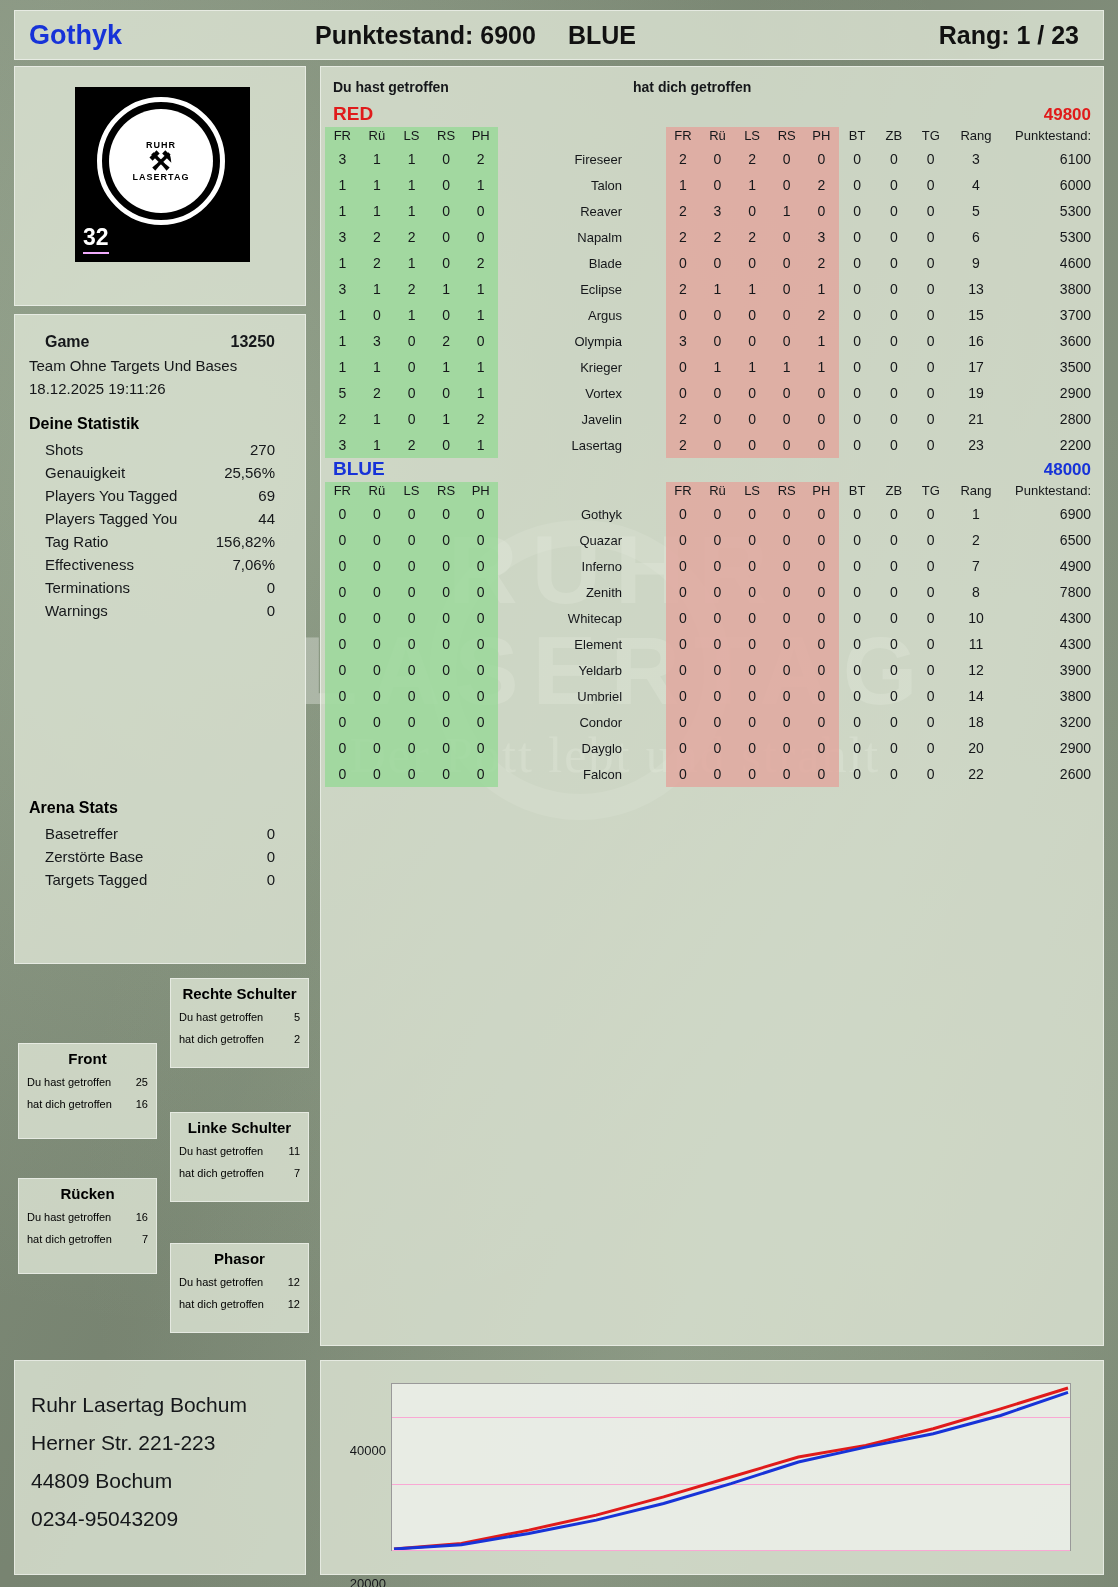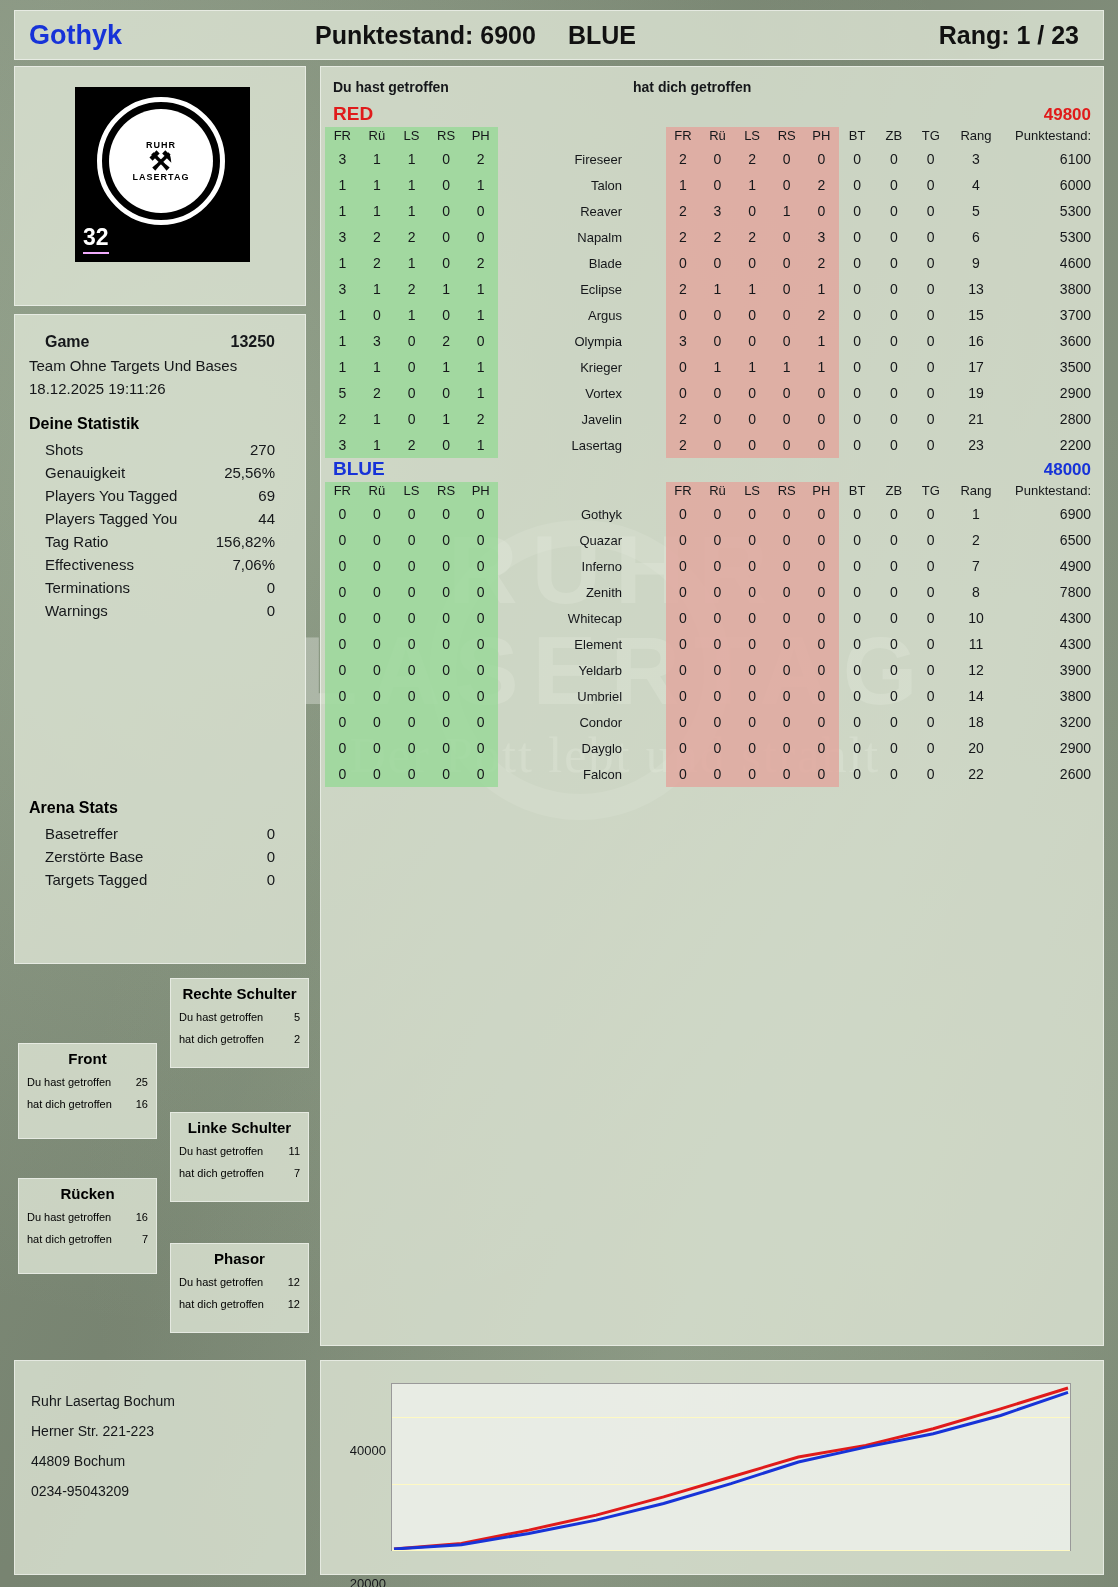--- a/index.html
+++ b/index.html
@@ -95,21 +95,21 @@
   .zone .ztitle { font-weight: bold; font-size: 15px; text-align: center; padding: 6px 0 4px; }
   .zrow { display: flex; justify-content: space-between; font-size: 11px; padding: 5px 8px; }
   #zone-rs { left: 170px; top: 978px; width: 139px; height: 90px;}
   #zone-front { left: 18px; top: 1043px; width: 139px; height: 96px;}
   #zone-ls { left: 170px; top: 1112px; width: 139px; height: 90px;}
   #zone-back { left: 18px; top: 1178px; width: 139px; height: 96px;}
   #zone-ph { left: 170px; top: 1243px; width: 139px; height: 90px;}
 
   
   #addr { left: 14px; top: 1360px; width: 292px; height: 215px; padding: 18px 16px; }
-  #addr div { font-size: 14px; margin: 14px 0; color: #15171a; }
+  #addr div { font-size: 21px; margin: 14px 0; color: #15171a; }
 
   
   #board { left: 320px; top: 66px; width: 784px; height: 1280px; padding: 8px 4px; }
   .hdr-labels { display:flex; font-size:14px; font-weight:bold; color:#15171a; padding: 4px 0 8px;}
   .hdr-labels .a { margin-left: 8px; width: 300px; }
   .hdr-labels .b { }
   .teamline { display: flex; align-items: baseline; padding: 0 8px 2px; gap: 12px; }
   .teamname { font-size: 19px; font-weight: bold; }
   .teamtotal { margin-left: auto; font-size: 17px; font-weight: bold; }
   .red { color: #e01b1b; }
@@ -124,21 +124,21 @@
   .c-gap { width: 30px; }
   .c-bt { width: 33px; }
   .c-rang { width: 48px; }
   .c-pts { width: 86px; text-align: right !important; padding-right: 8px !important;}
   .hdr-pts { text-align: right; padding-right: 8px;}
 
   
   #chart-panel { left: 320px; top: 1360px; width: 784px; height: 215px; }
   .chart-area { position: absolute; left: 70px; top: 22px; width: 680px; height: 168px; background: rgba(255,255,255,0.55); border: 1px solid #999; }
   .ytick { position: absolute; right: 100%; transform: translateY(-50%); font-size: 13px; padding-right: 6px; color:#15171a; white-space: nowrap;}
-  .gline { position: absolute; left:0; width: 100%; height: 1px; background: #fef9c3; }
+  .gline { position: absolute; left:0; width: 100%; height: 1px; background: #f9a8d4; }
 </style>
 </head>
 <body>
 
 <div class="bg-tex"></div>
 
 <div class="wm-circle"></div>
 <div class="watermark">
   <div class="wm-l1">RUHR</div>
   <div class="wm-l2">LASERTAG</div>

